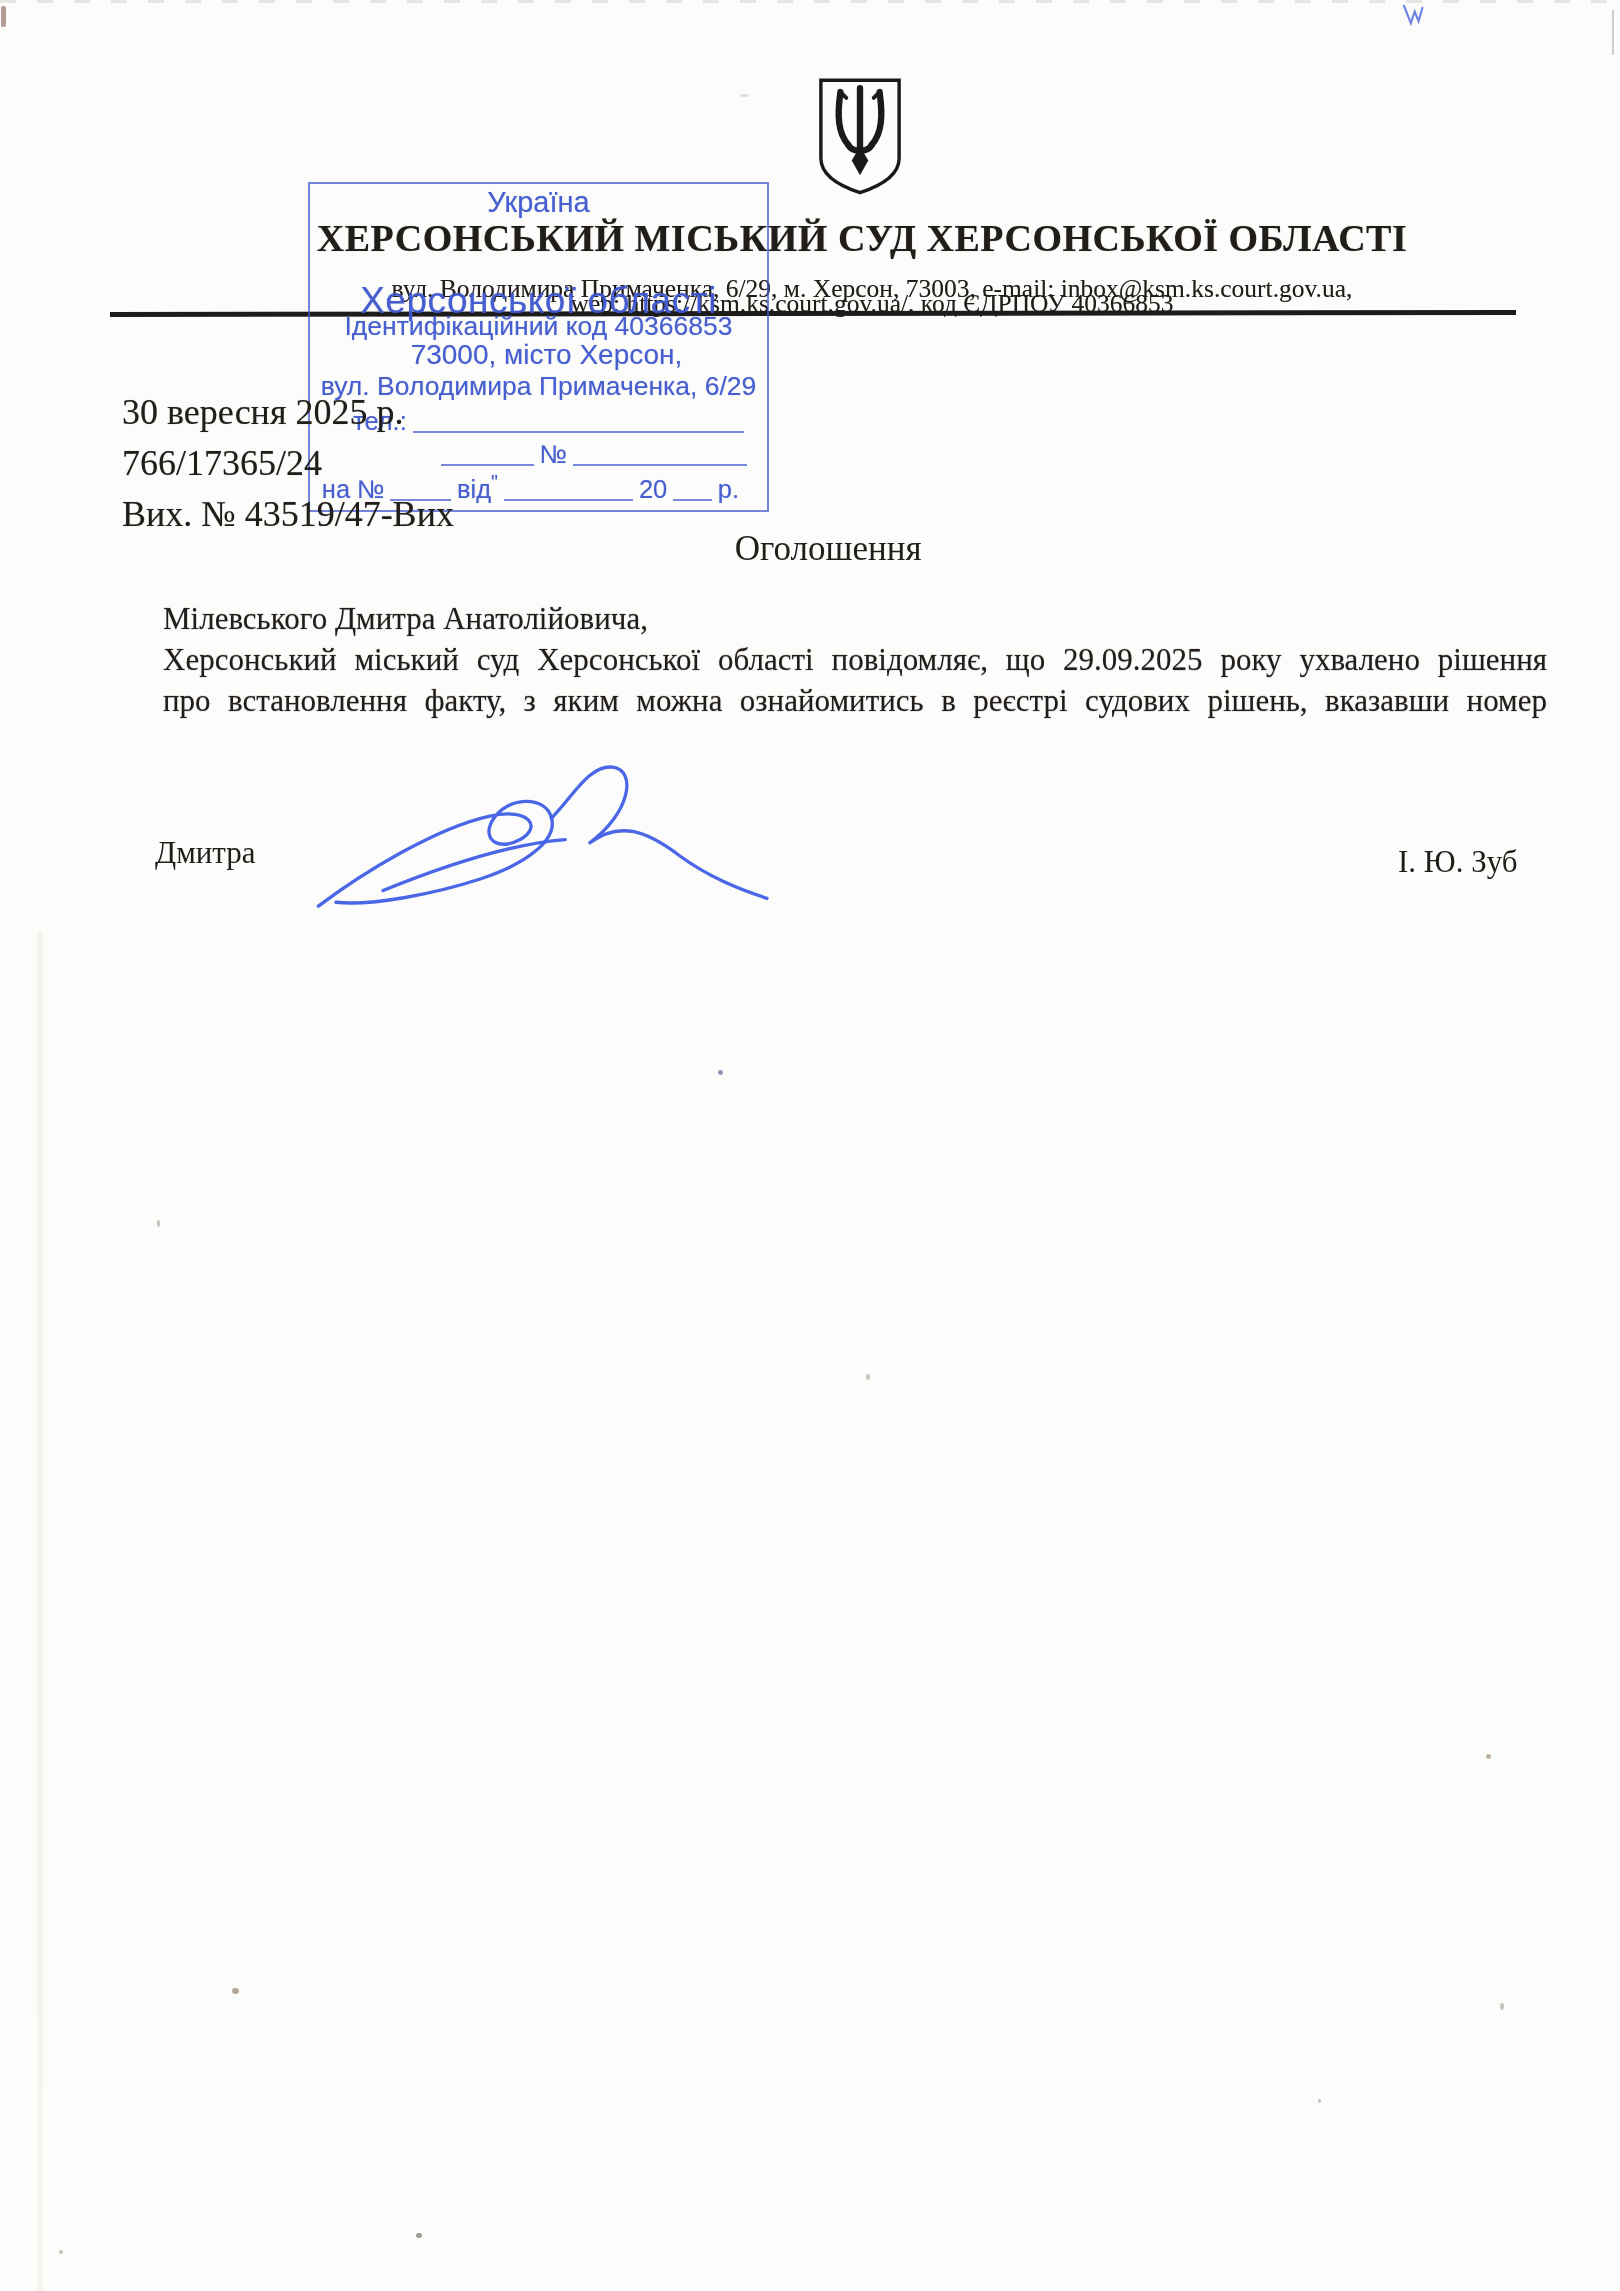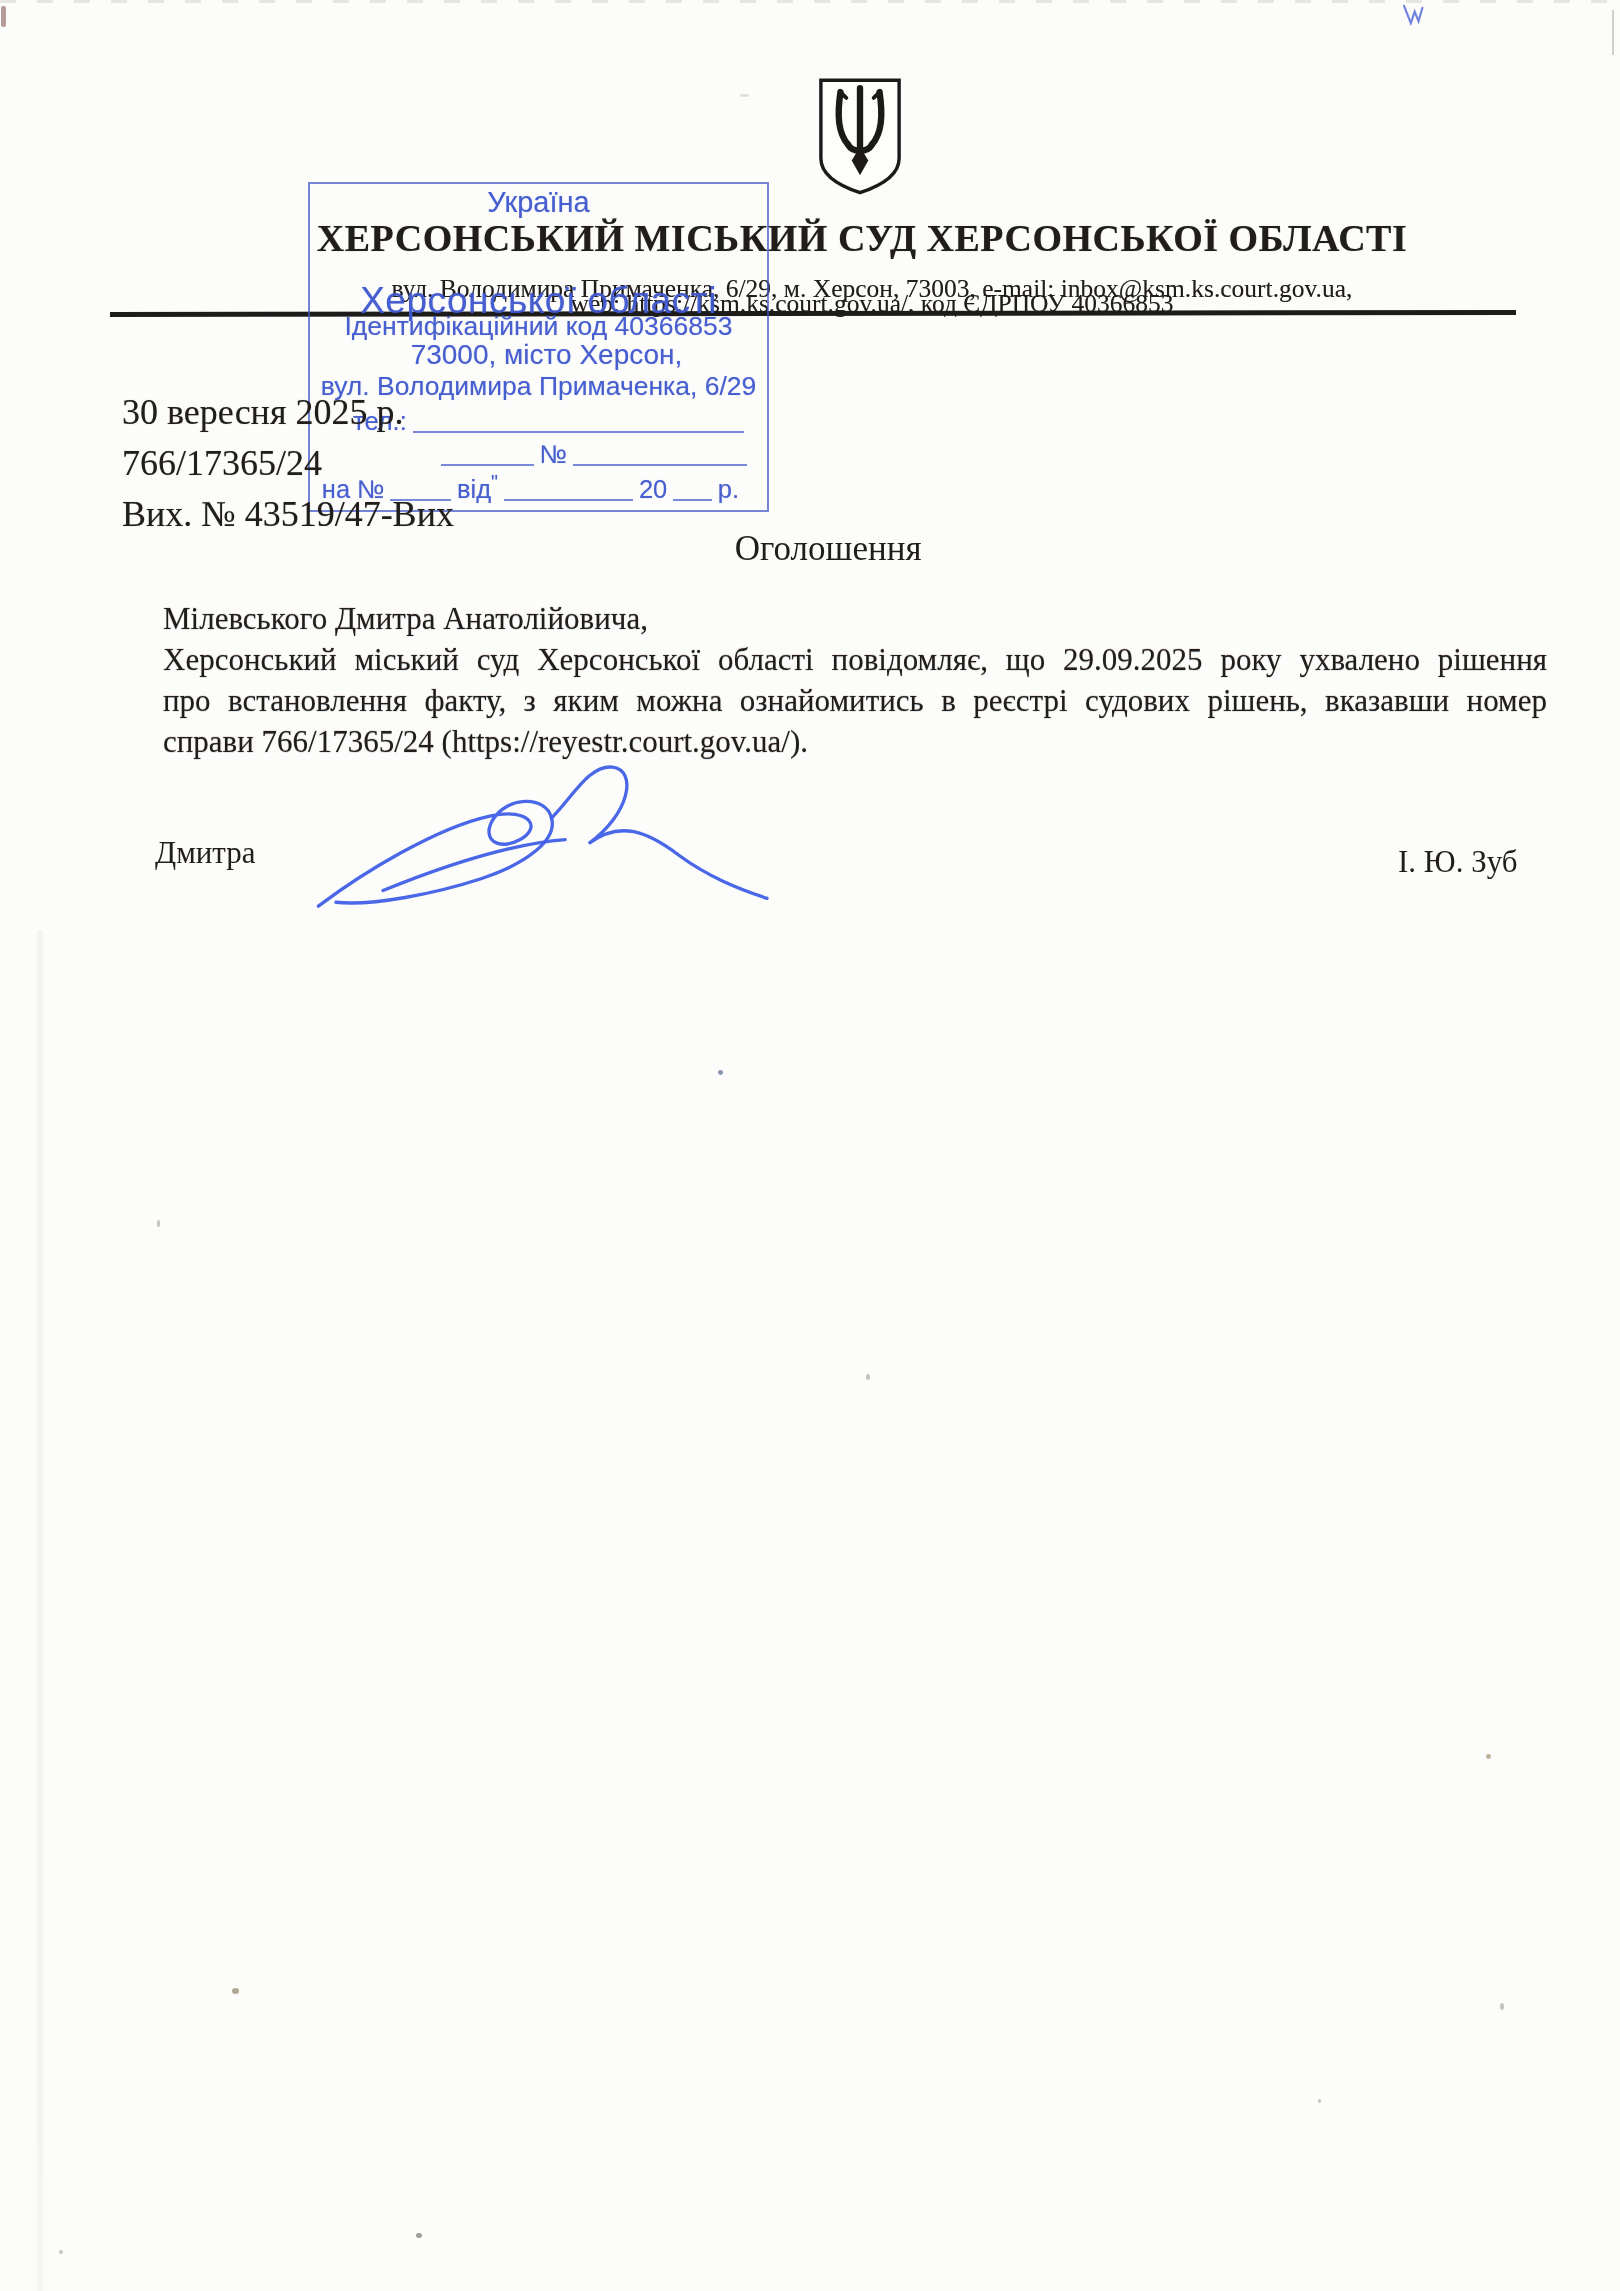--- a/index.html
+++ b/index.html
@@ -149,21 +149,20 @@
     <div>30 вересня 2025 р.</div>
     <div>766/17365/24</div>
     <div>Вих. № 43519/47-Вих</div>
   </div>
 
   <div class="doc-title">Оголошення</div>
   <div class="body-text">
     <div>Мілевського Дмитра Анатолійовича,</div>
     <div class="just">Херсонський міський суд Херсонської області повідомляє, що 29.09.2025 року ухвалено рішення</div>
     <div class="just">про встановлення факту, з яким можна ознайомитись в реєстрі судових рішень, вказавши номер</div>
-    <div>справи 766/17365/24 (https://reyestr.court.gov.ua/).</div>
   </div>
 
   <div class="sig-role">Дмитра</div>
   <svg class="sig-svg" viewBox="0 0 490 175">
     <g fill="none" stroke="rgba(63,95,230,.95)" stroke-width="3.4" stroke-linecap="round">
       <path d="M30 152 C75 118 150 72 205 60 C247 51 258 72 236 84 C214 96 196 84 208 64 C222 40 262 38 268 62 C274 84 244 108 196 124 C150 139 85 152 48 148"></path>
       <path d="M268 62 C290 40 306 8 330 10 C356 13 348 58 306 88 C338 64 366 76 398 100 C428 122 458 134 488 144"></path>
       <path d="M96 136 C160 110 230 88 282 84"></path>
     </g>
   </svg>

